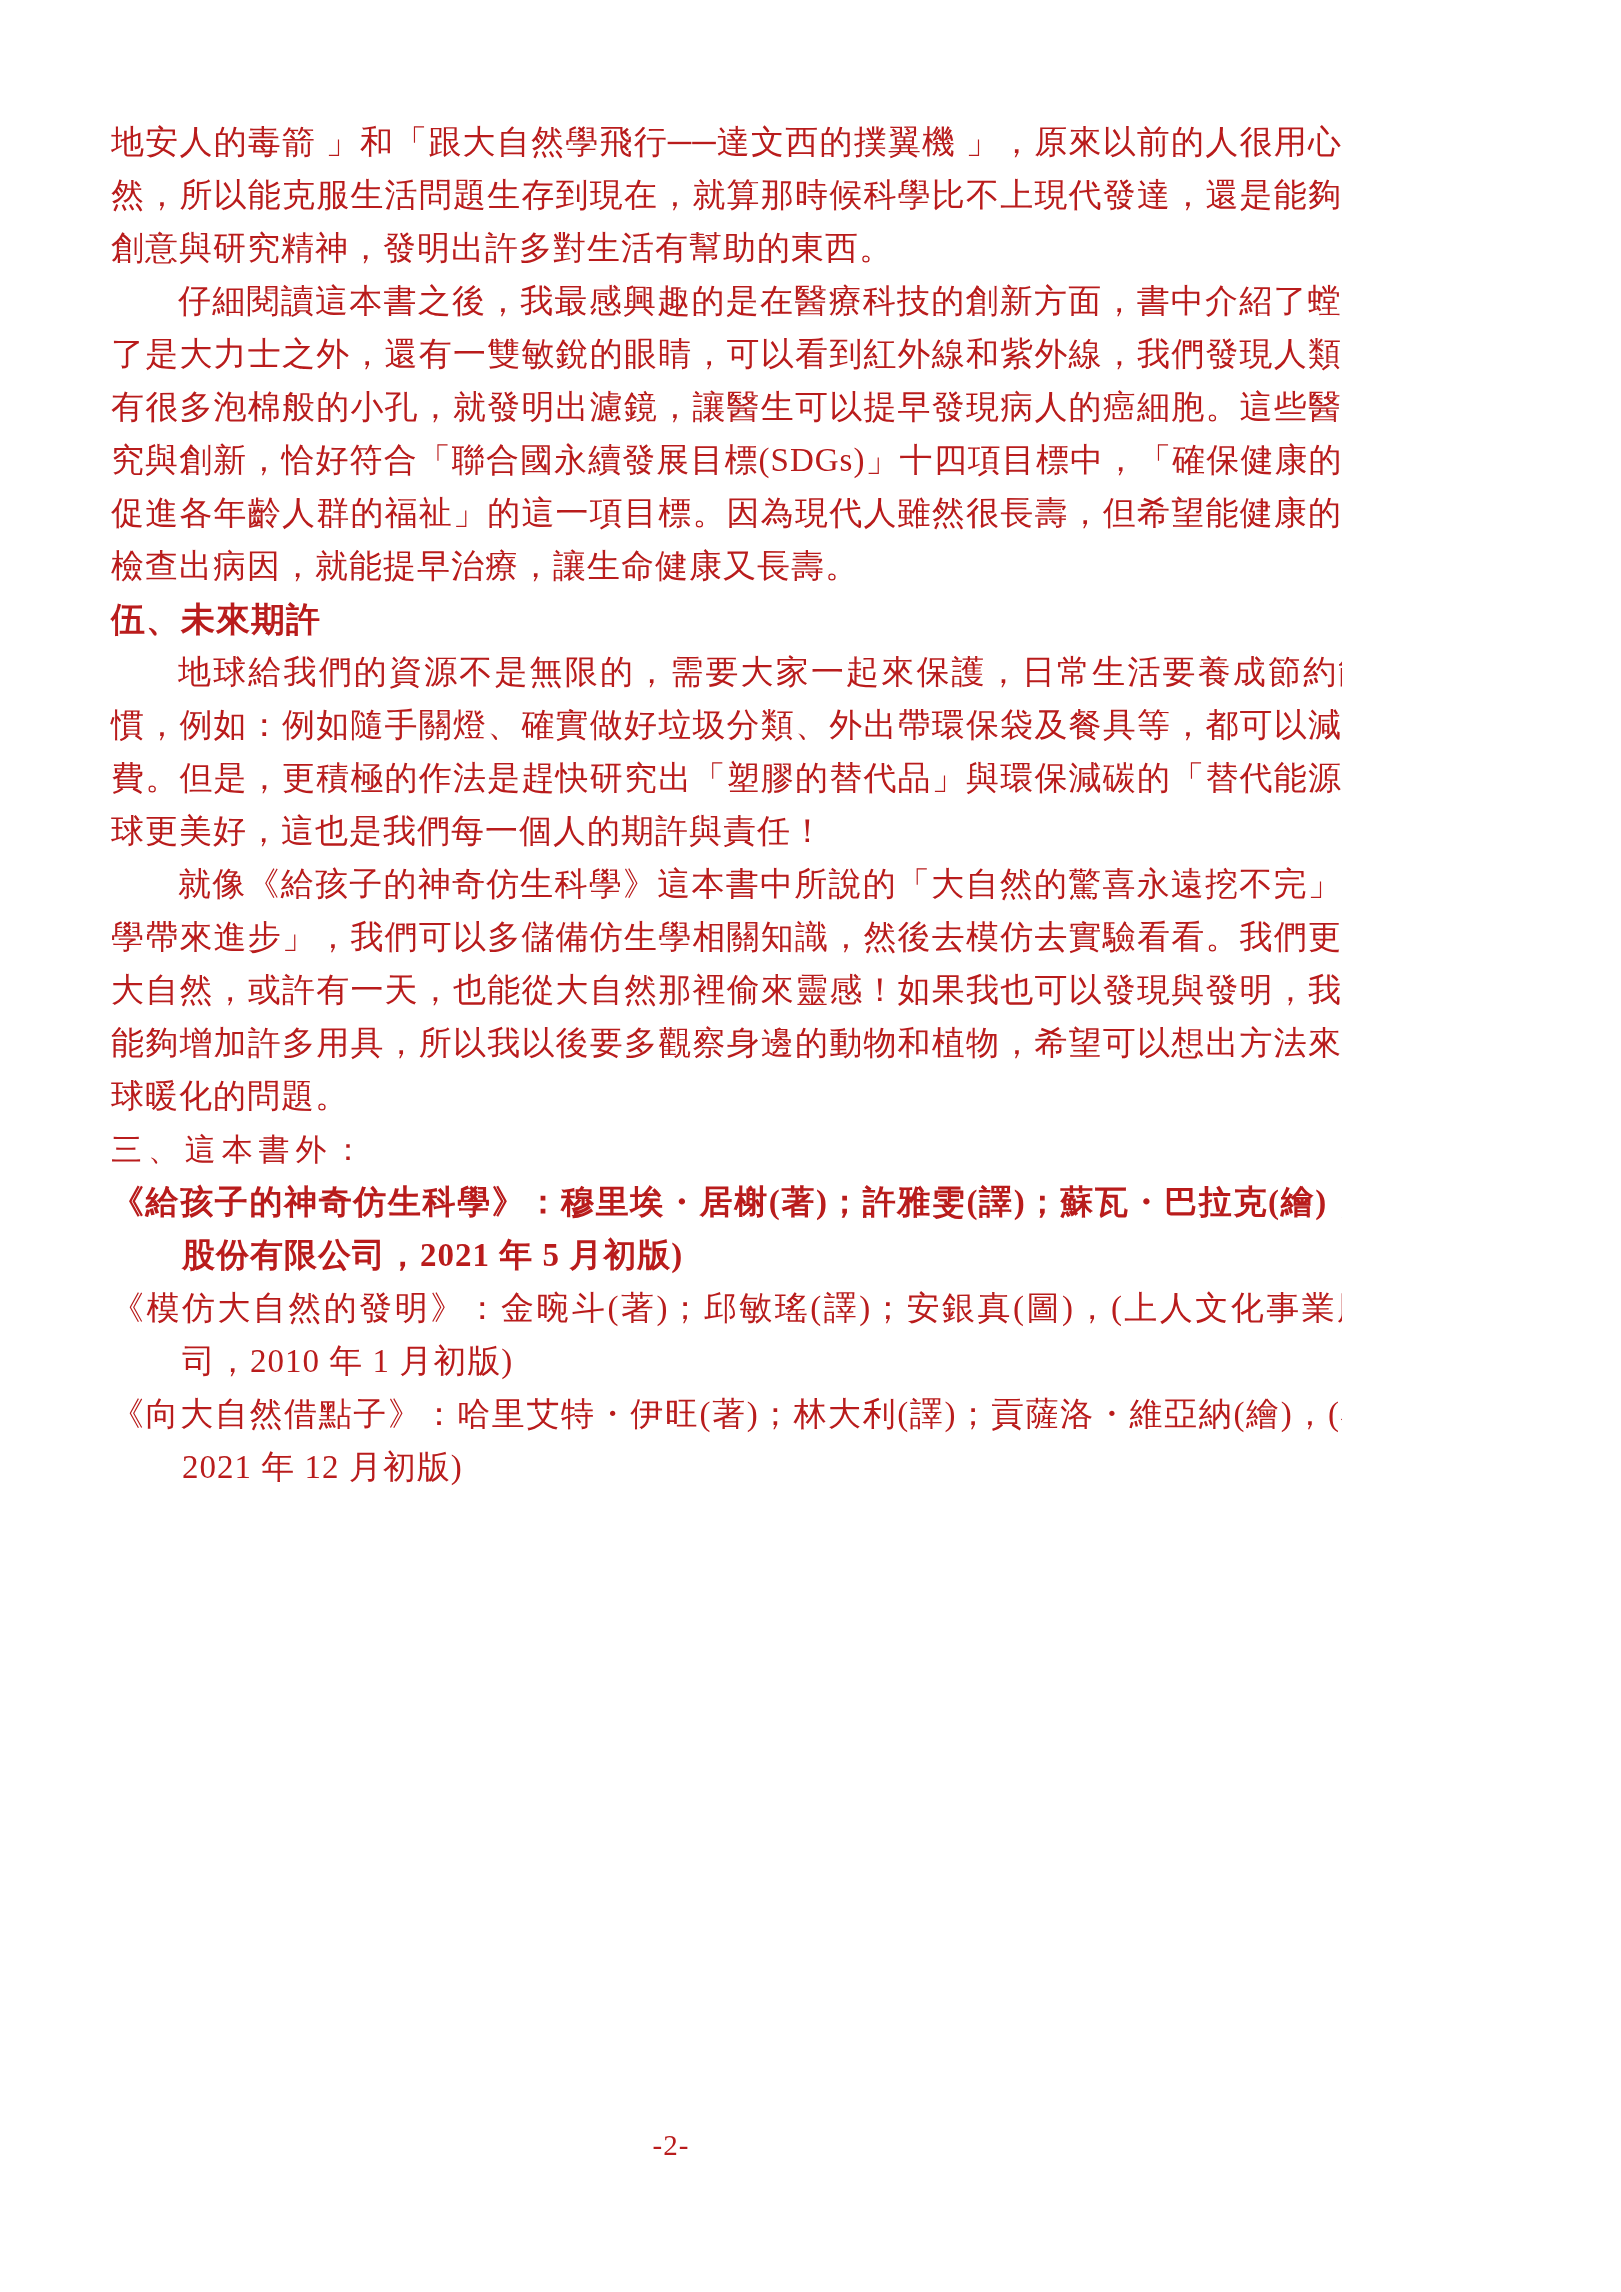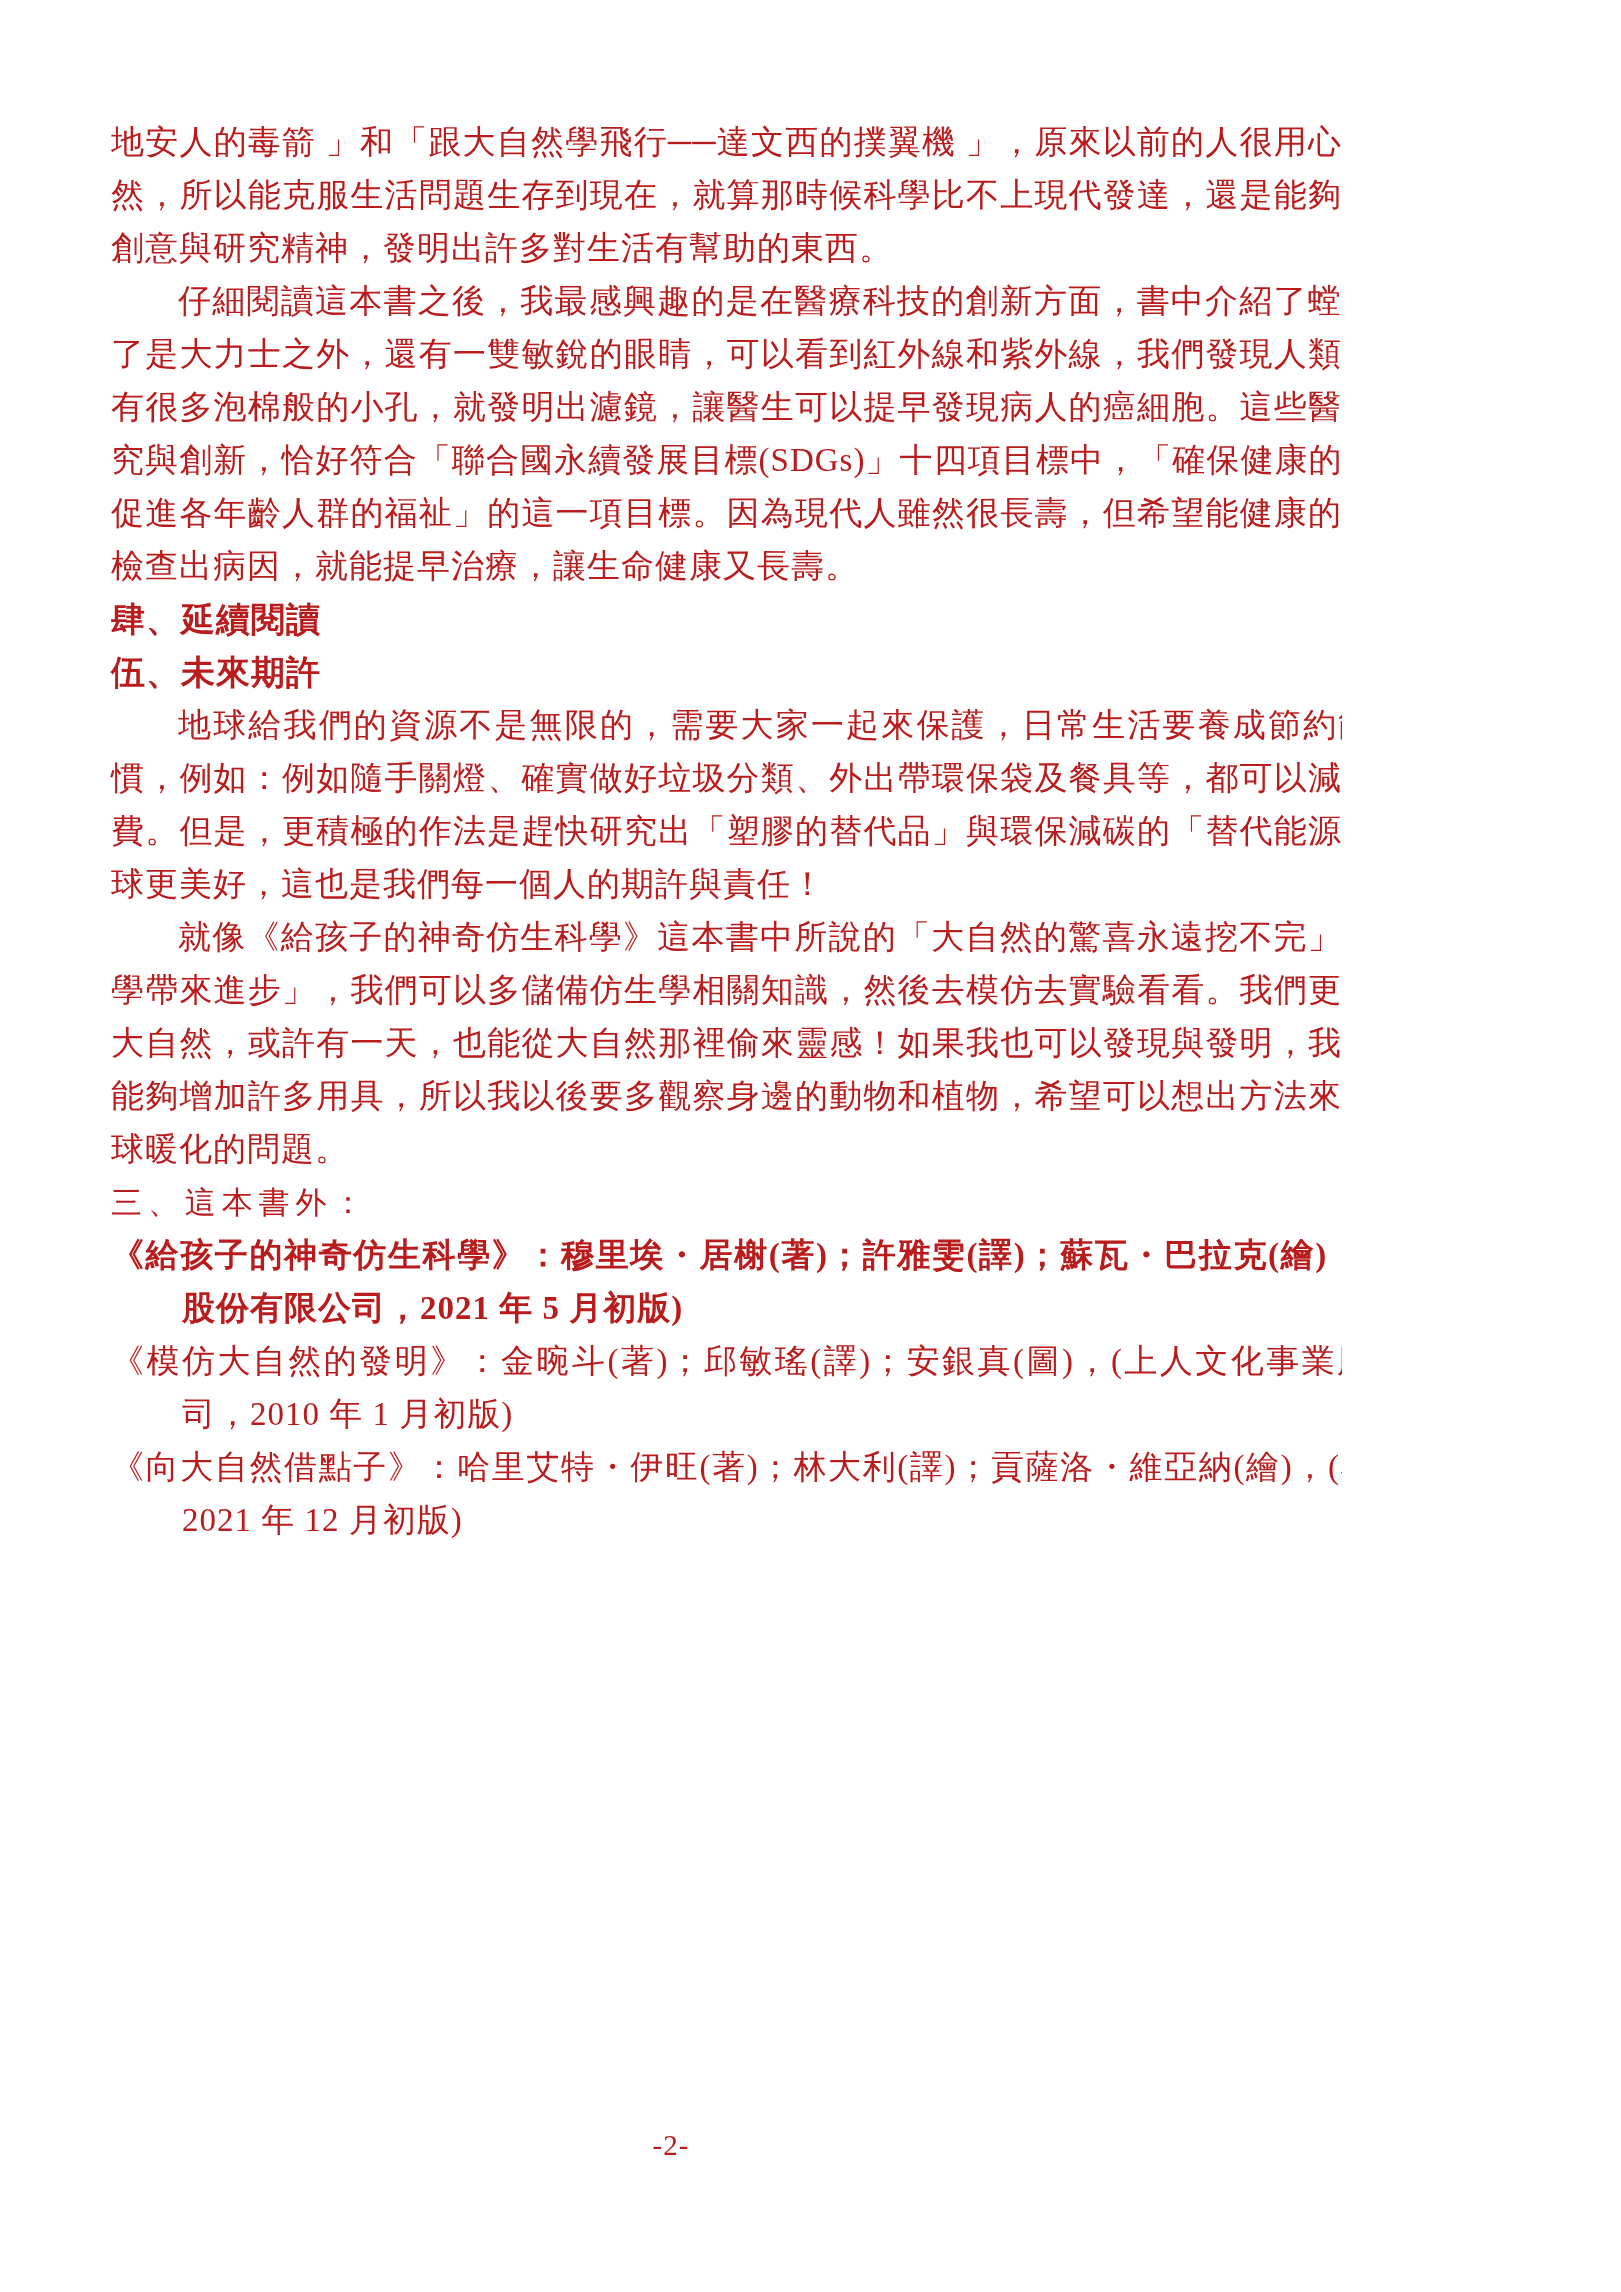--- a/index.html
+++ b/index.html
@@ -57,21 +57,20 @@
 </head>
 <body>
 
 <div class="page">
   <div class="content">
 
     <p>地安人的毒箭 」和「跟大自然學飛行──達文西的撲翼機 」，原來以前的人很用心的觀察大自然，所以能克服生活問題生存到現在，就算那時候科學比不上現代發達，還是能夠透過好奇、創意與研究精神，發明出許多對生活有幫助的東西。</p>
 
     <p class="para-indent">仔細閱讀這本書之後，我最感興趣的是在醫療科技的創新方面，書中介紹了螳螂蝦。牠除了是大力士之外，還有一雙敏銳的眼睛，可以看到紅外線和紫外線，我們發現人類大腿骨裡面有很多泡棉般的小孔，就發明出濾鏡，讓醫生可以提早發現病人的癌細胞。這些醫療科技的研究與創新，恰好符合「聯合國永續發展目標(SDGs)」十四項目標中，「確保健康的生活方式，促進各年齡人群的福祉」的這一項目標。因為現代人雖然很長壽，但希望能健康的活著，提早檢查出病因，就能提早治療，讓生命健康又長壽。</p>
 
-    <p class="sec-heading">肆、延續閱讀</p>
 
 
     <p class="sec-heading">伍、未來期許</p>
 
     <p class="para-indent">地球給我們的資源不是無限的，需要大家一起來保護，日常生活要養成節約能源的好習慣，例如：例如隨手關燈、確實做好垃圾分類、外出帶環保袋及餐具等，都可以減少資源的浪費。但是，更積極的作法是趕快研究出「塑膠的替代品」與環保減碳的「替代能源」，幫助地球更美好，這也是我們每一個人的期許與責任！</p>
 
     <p class="para-indent">就像《給孩子的神奇仿生科學》這本書中所說的「大自然的驚喜永遠挖不完」，而且「科學帶來進步」，我們可以多儲備仿生學相關知識，然後去模仿去實驗看看。我們更可以多觀察大自然，或許有一天，也能從大自然那裡偷來靈感！如果我也可以發現與發明，我們的生活就能夠增加許多用具，所以我以後要多觀察身邊的動物和植物，希望可以想出方法來改善現在地球暖化的問題。</p>
 
     <p class="ref-heading">三、這本書外：</p>
 

